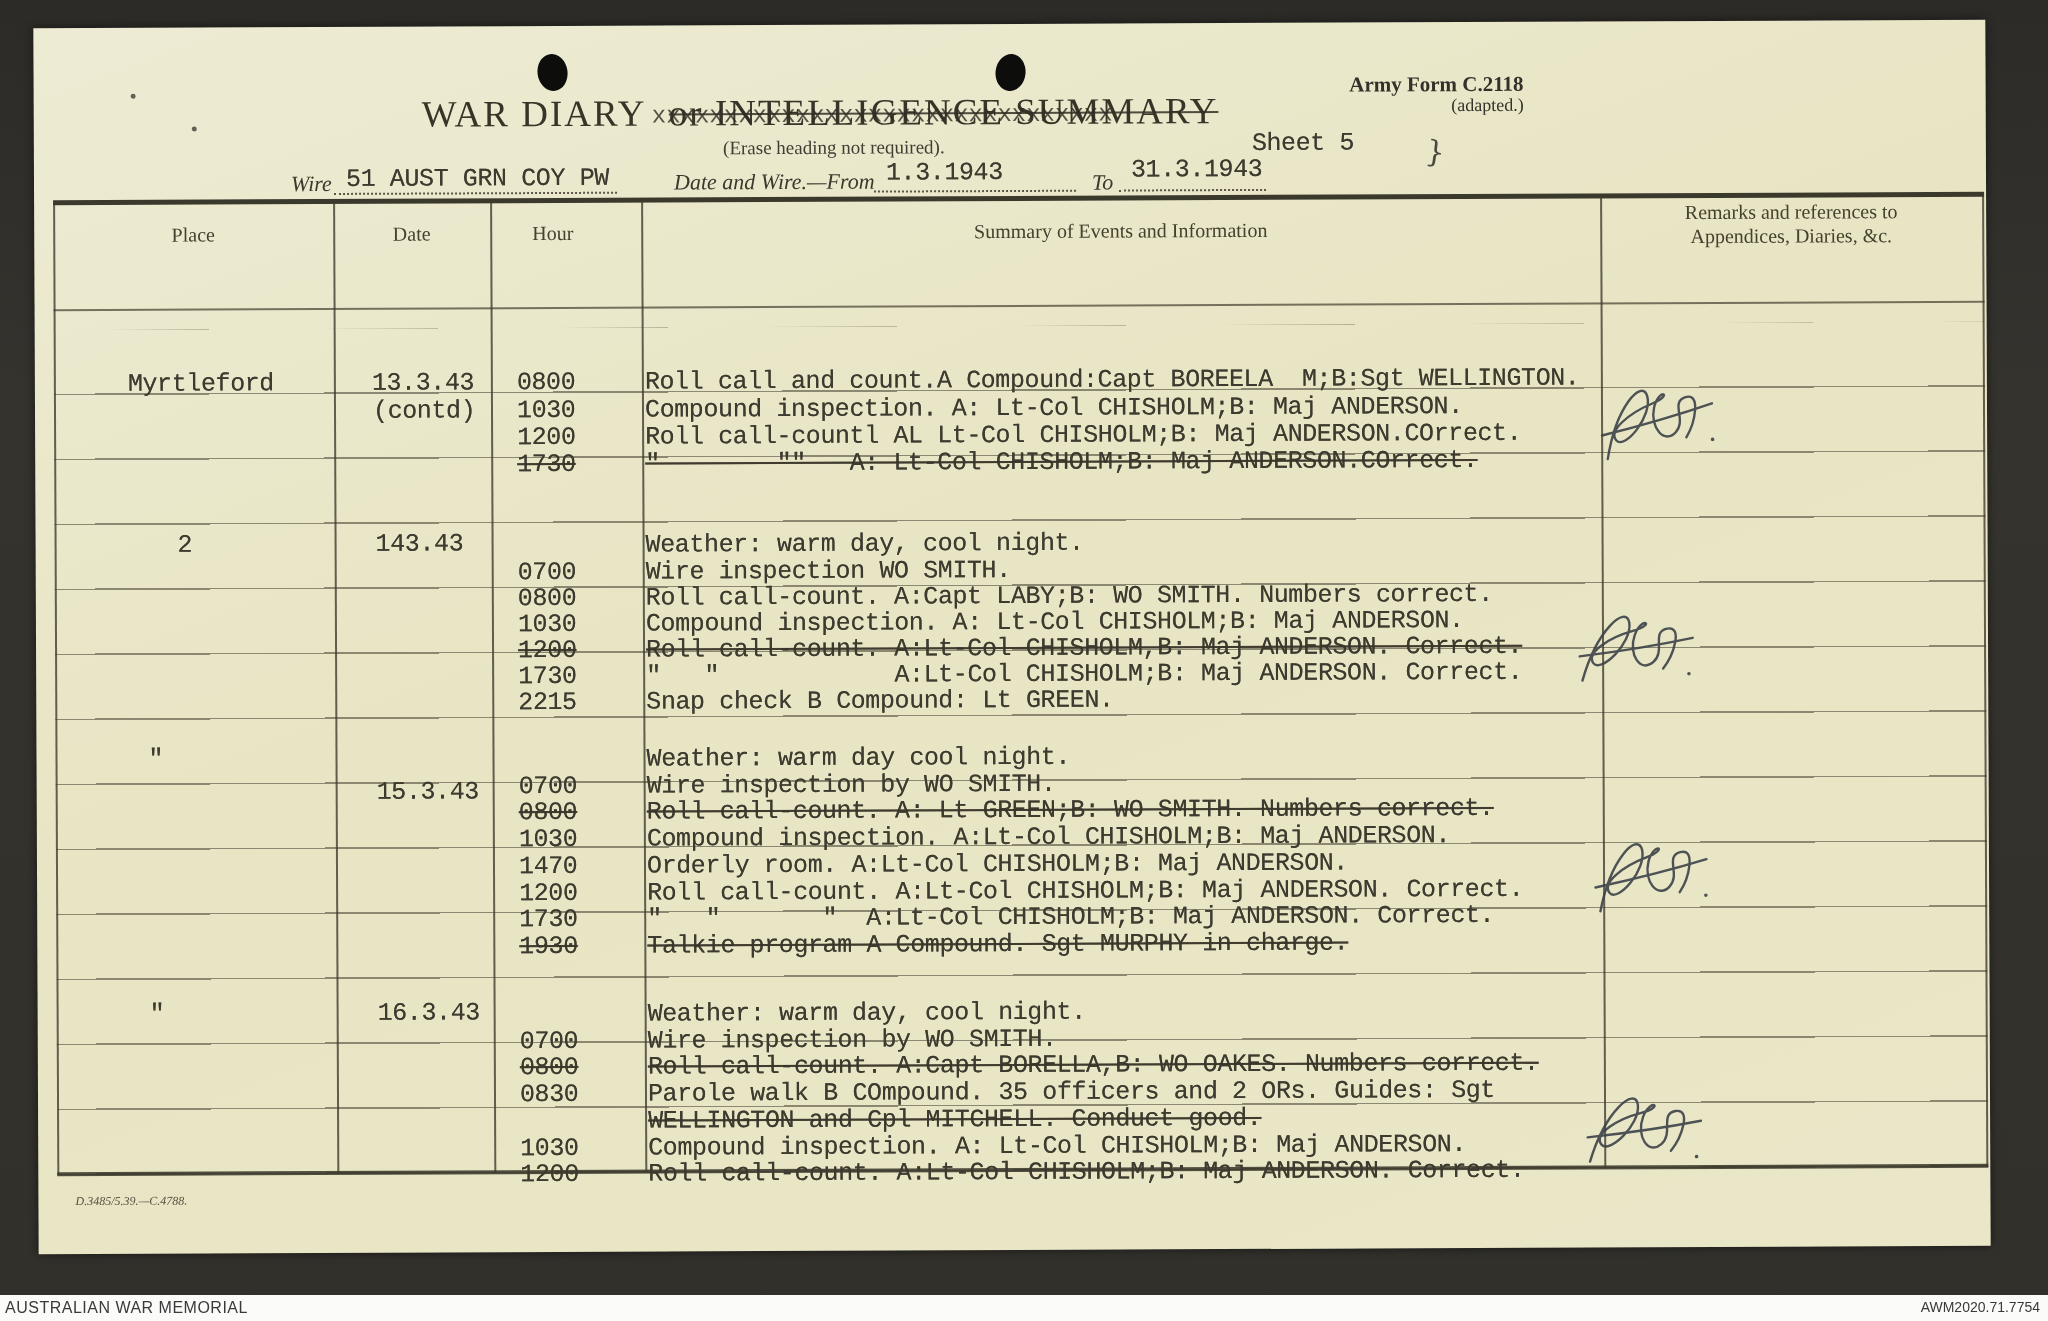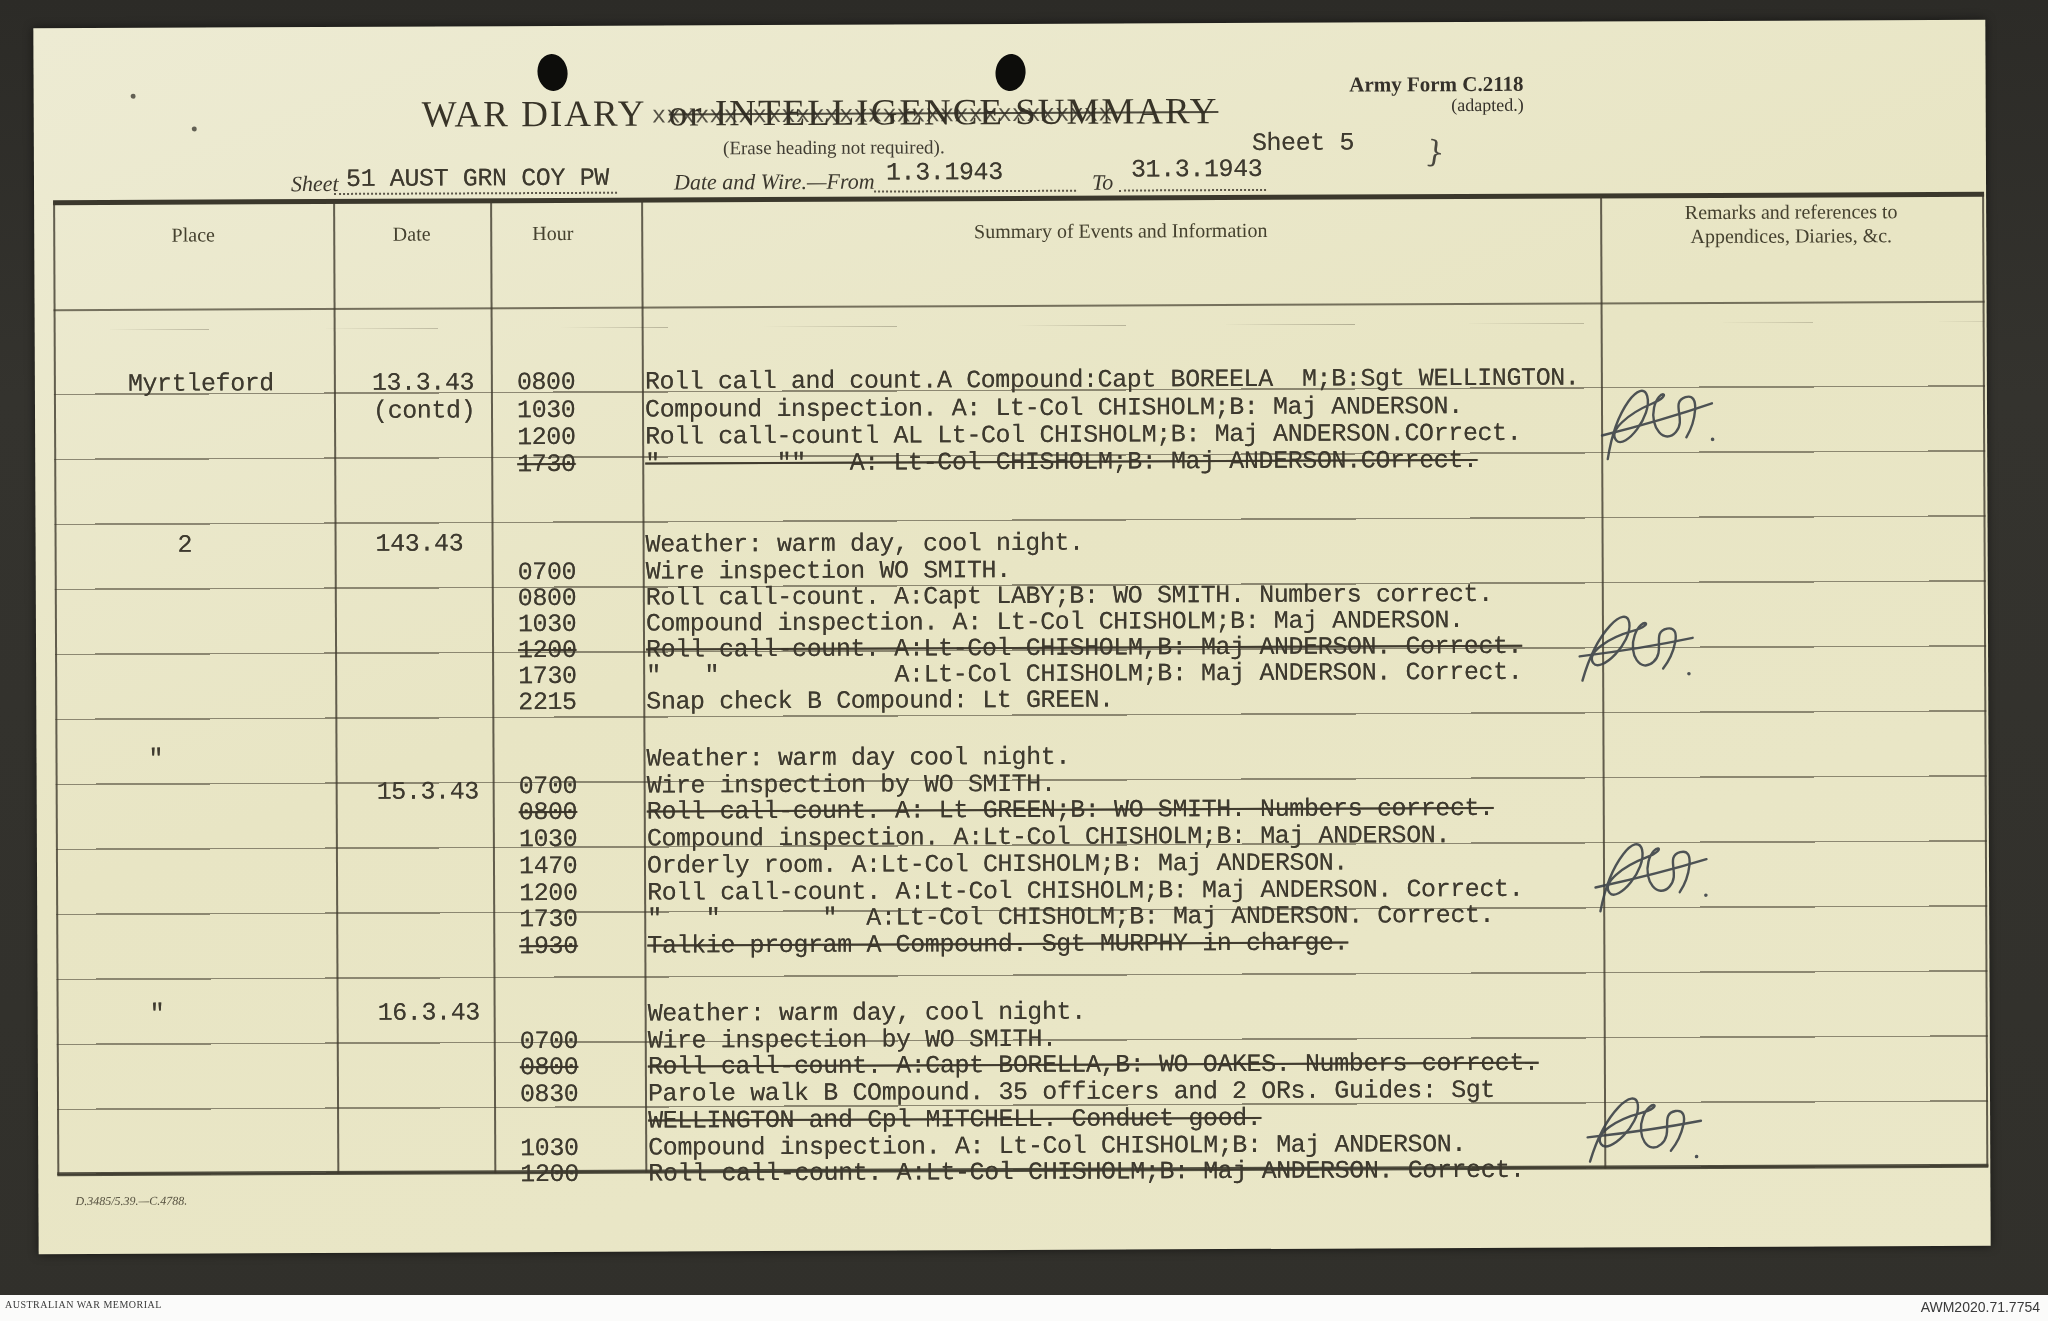--- a/index.html
+++ b/index.html
@@ -44,22 +44,22 @@
   
   .line{position:absolute;left:482px;white-space:pre;}
   .line .hour{display:inline-block;width:128px;}
   .line.struck .hour, .line.struck .txt{
       text-decoration:line-through;text-decoration-thickness:1.7px;
       text-decoration-color:rgba(57,52,40,.85);}
   .sig{position:absolute;width:130px;height:95px;}
   .print-ref{position:absolute;left:37px;top:1166px;font-style:italic;font-size:12px;color:#55503f;}
   
   .strip{position:absolute;left:0;bottom:0;width:2048px;height:26px;background:#fbfbfa;}
-  .strip .l{position:absolute;left:5px;top:4px;font-family:Liberation Serif, serif;
-            font-size:10px;color:#3a3a3a;letter-spacing:.5px;}
+  .strip .l{position:absolute;left:5px;top:4px;font-family:Liberation Sans, sans-serif;
+            font-size:16px;color:#3a3a3a;letter-spacing:.5px;}
   .strip .r{position:absolute;right:8px;top:4px;font-family:"Liberation Sans", sans-serif;
             font-size:14px;color:#3a3a3a;}
 </style>
 </head>
 <body>
 
 <div class="stage">
   <div class="paper">
 
     <div class="hole" style="left:504px;top:28px;transform:rotate(-8deg);"></div>
@@ -73,21 +73,21 @@
     <div class="xxover">xxxxxxxxxxxxxxxxxxxxxxxxxxxxxxxxxxxxxxxxxxxx</div>
     <div class="erase-note printed">(Erase heading not required).</div>
 
     <div class="army-form">
       <div>Army Form C.2118</div>
       <div class="adapted">(adapted.)</div>
     </div>
     <div class="typed" style="left:1218px;top:106px;">Sheet 5</div>
     <div class="pen-mark">}</div>
 
-    <div class="lbl" style="left:257px;top:144px;">Sheet</div>
+    <div class="lbl" style="left:257px;top:144px;">Wire</div>
     <div class="typed" style="left:312px;top:138px;">51 AUST GRN COY PW</div>
     <div class="dotted" style="left:300px;top:166px;width:283px;"></div>
     <div class="lbl" style="left:640px;top:144px;">Date and Wire.—From</div>
     <div class="typed" style="left:852px;top:134px;">1.3.1943</div>
     <div class="dotted" style="left:840px;top:166px;width:202px;"></div>
     <div class="lbl" style="left:1058px;top:146px;">To</div>
     <div class="typed" style="left:1097px;top:132px;">31.3.1943</div>
     <div class="dotted" style="left:1085px;top:166px;width:147px;"></div>
 
     <div class="tbl-top"></div>

